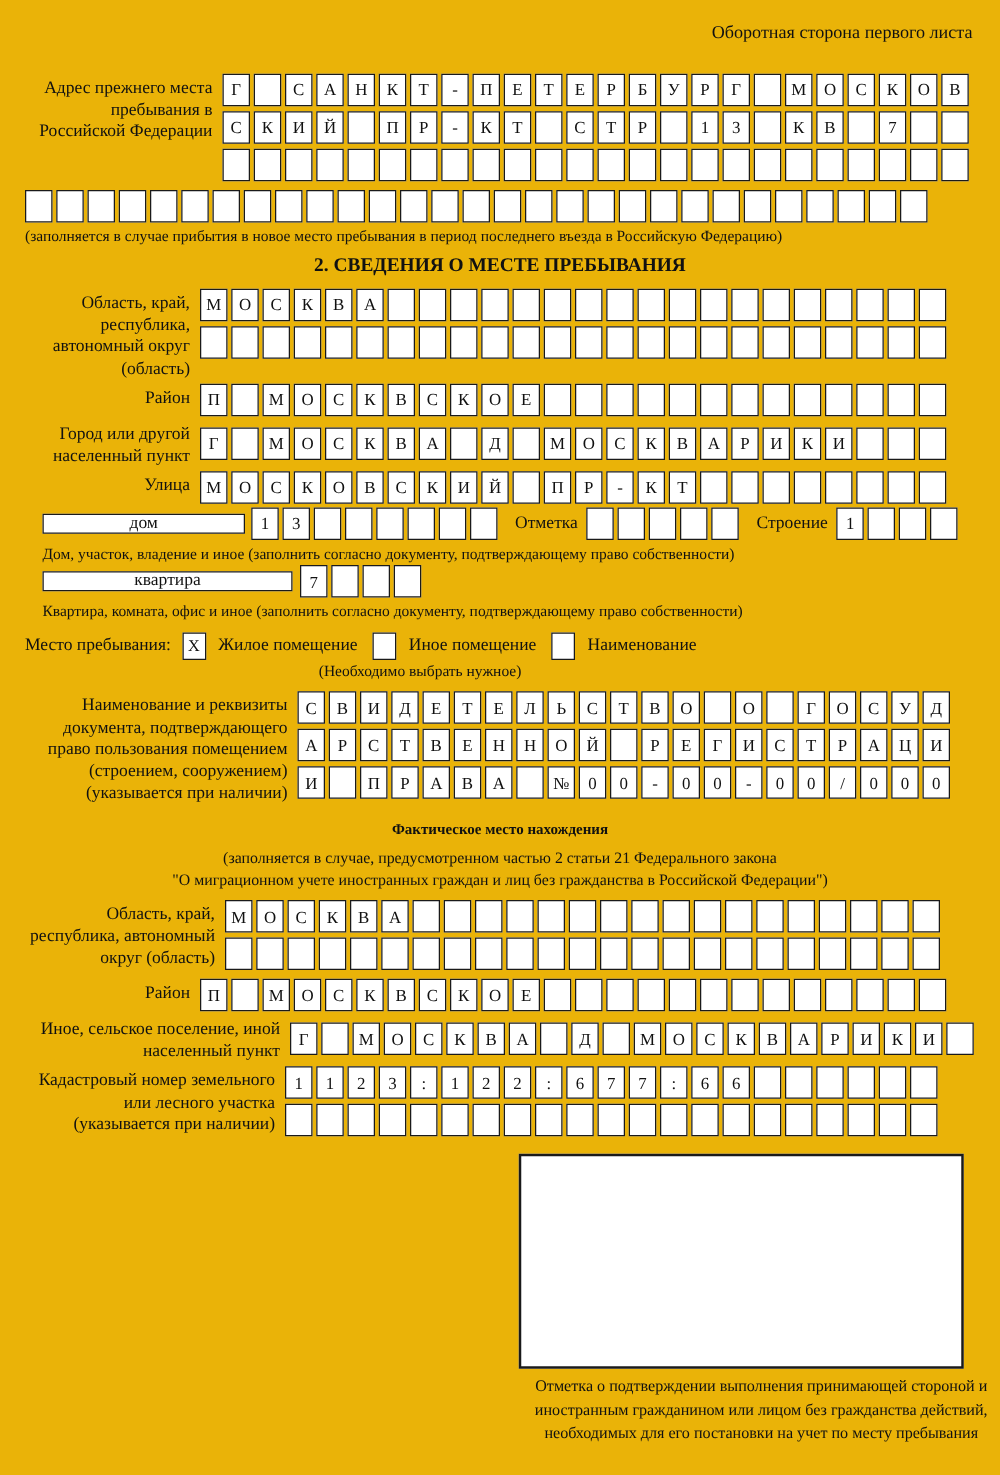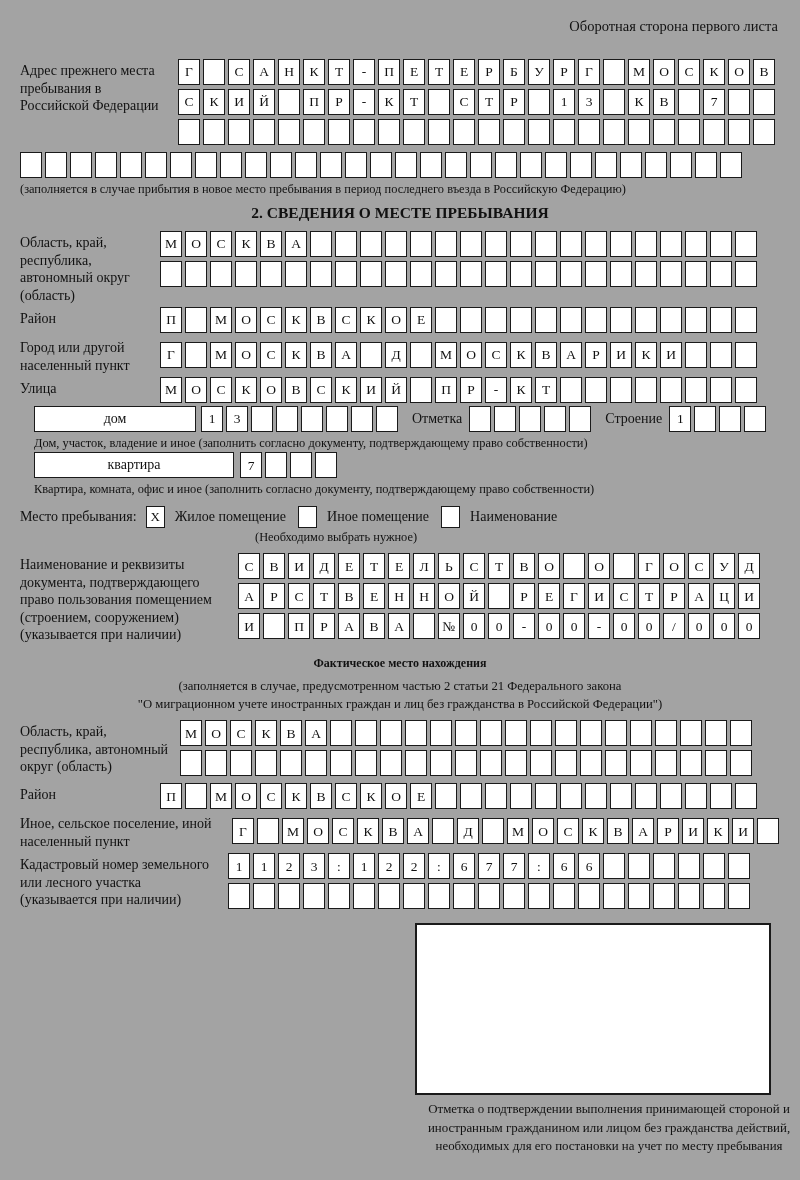--- a/index.html
+++ b/index.html
@@ -1,23 +1,23 @@
 <!DOCTYPE html>
 <html><head>
 <meta charset="utf-8">
 <style>
   html,body { margin:0; padding:0; background:#fff; }
   .page {
     position:relative; width:800px; height:1180px; box-sizing:border-box;
-    padding:14px 20px 10px 20px; overflow:hidden; background:#a3a3a3;
+    padding:14px 20px 10px 20px; overflow:hidden; background:#eab308;
     font-family:"Liberation Serif","DejaVu Serif",serif; color:#111;
   }
   .side-note { text-align:right; font-size:14.5px; margin:4px 2px 24px 0; }
 
-  .field-row { display:flex; align-items:flex-start; margin-bottom:3px; }
+  .field-row { display:flex; align-items:flex-start; margin-bottom:3px;text-align:right; }
   .field-row.vcenter { align-items:center; }
   .label { font-size:14px; line-height:1.25; padding-top:3px; flex:none; box-sizing:border-box; padding-right:8px; }
   .lw150{width:158px;} .lw140{width:140px;} .lw160{width:160px;}
   .lw215{width:218px;} .lw212{width:212px;} .lw208{width:208px;}
 
   .cell-row { display:flex; flex:none; }
   .rows { display:flex; flex-direction:column; }
   .rows .cell-row { margin-bottom:4px; }
   .cell {
     flex:none; box-sizing:border-box; width:22px; height:26px;
@@ -28,21 +28,21 @@
   .fullrow { margin:0 0 3px 0; }
 
   .caption { font-size:12.4px; line-height:1.3; }
   .caption.center { text-align:left; }
   .caption.indent { margin-left:14px; }
 
   .sec-title { text-align:center; font-weight:bold; font-size:15.5px; margin:7px 0 9px 0; }
 
   .house-line { display:flex; align-items:center; margin:1px 0 3px 14px; }
   .named-box {
-    flex:none; box-sizing:border-box; border:1.6px solid #1a1a1a; height:26px;
+    flex:none; box-sizing:border-box; border:1.6px solid #1a1a1a; height:16px;
     display:flex; align-items:center; justify-content:center; font-size:14px; background:#fff;
   }
   .house-box { width:162px; margin-right:5px; }
   .apt-box { width:200px; margin-right:6px; }
   .inline-label { font-size:14px; margin:0 7px 0 11px; white-space:nowrap; }
 
   .residence-line { display:flex; align-items:center; font-size:14px; margin:9px 0 2px 0; white-space:nowrap; }
   .chkbox {
     flex:none; box-sizing:border-box; width:19px; height:22px; border:1.6px solid #1a1a1a;
     display:flex; align-items:center; justify-content:center; font-size:13px; background:#fff;

